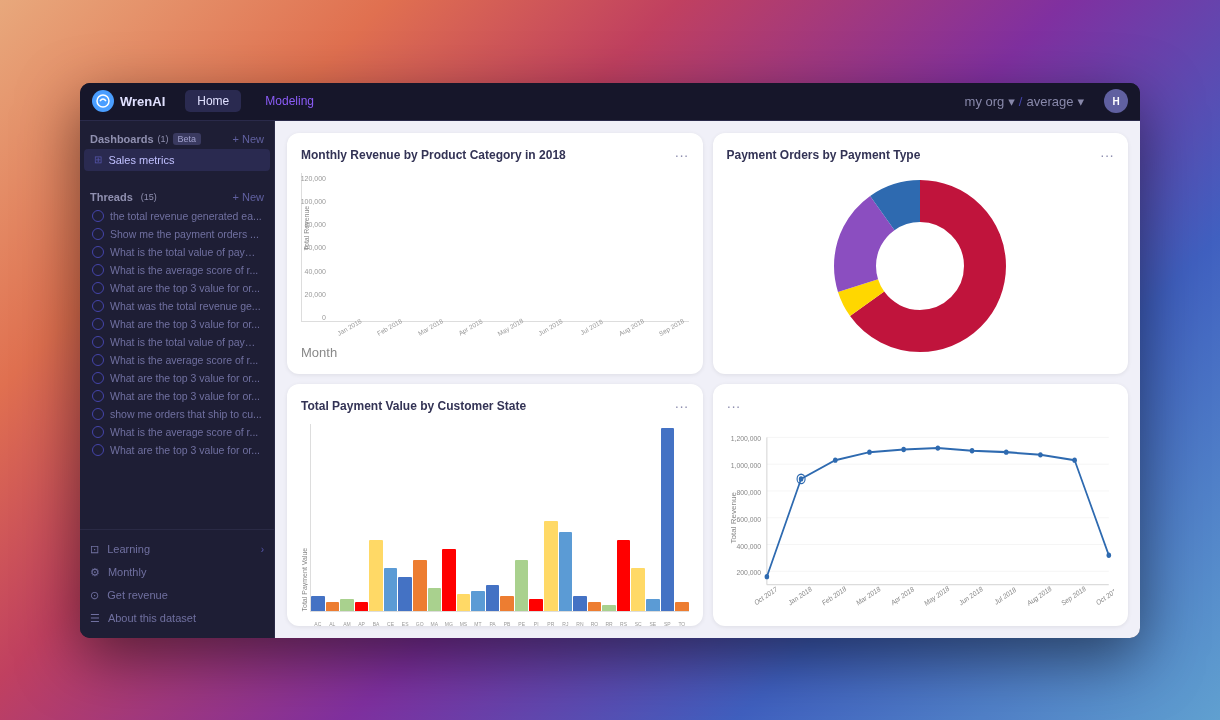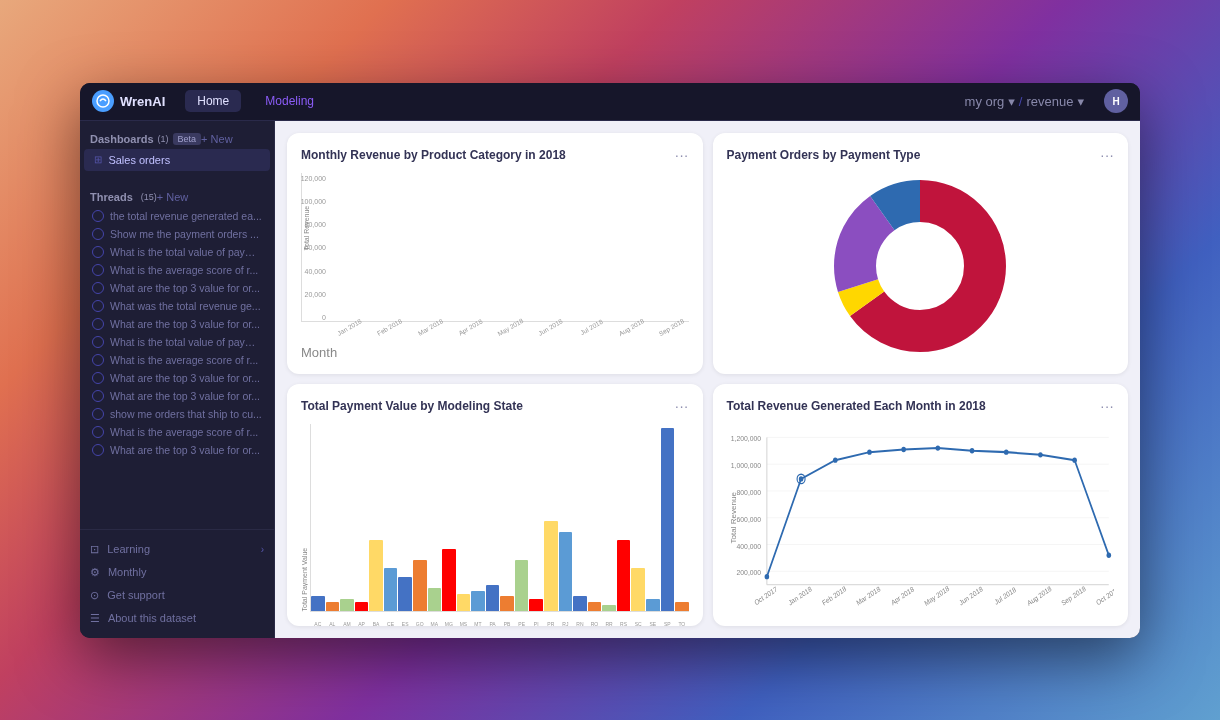--- a/index.html
+++ b/index.html
@@ -109,21 +109,21 @@
       flex-direction: column;
       overflow-y: auto;
       border-right: 1px solid #2a2a45;
     }
     .sidebar-section {
       padding: 8px 0;
     }
     .sidebar-section-header {
       display: flex;
       align-items: center;
-      justify-content: flex-start;
+      justify-content: space-between;
       padding: 4px 10px;
     }
     .sidebar-section-title {
       font-size: 11px;
       color: #9090b0;
       font-weight: 600;
     }
     .badge {
       font-size: 9px;
       color: #9090b0;
@@ -362,42 +362,42 @@
       </div>
       <span class="logo-text">WrenAI</span>
     </div>
     <button class="nav-btn active">Home</button>
     <button class="nav-btn inactive">Modeling</button>
     <div class="nav-spacer"></div>
     <div class="org-selector">
       <span>my org</span>
       <span>▾</span>
       <span style="color:#4444aa">/</span>
-      <span>revenue</span>
+      <span>average</span>
       <span>▾</span>
     </div>
     <div class="user-avatar">H</div>
   </div>
 
   <div class="main-layout">
 
     <div class="sidebar">
 
       <div class="sidebar-section">
         <div class="sidebar-section-header">
           <div style="display:flex;align-items:center;">
             <span class="sidebar-section-title">Dashboards</span>
             <span class="badge">(1)</span>
             <span class="beta-badge">Beta</span>
           </div>
           <button class="sidebar-add-btn">+ New</button>
         </div>
         <div class="sidebar-item active">
           <span class="sidebar-item-icon">⊞</span>
-          <span class="sidebar-item-text">Sales orders</span>
+          <span class="sidebar-item-text">Sales metrics</span>
           <span class="sidebar-item-dots">···</span>
         </div>
       </div>
 
       <div class="sidebar-section">
         <div class="sidebar-section-header">
           <div class="threads-header">
             <span class="sidebar-section-title">Threads</span>
             <span class="badge">(15)</span>
           </div>
@@ -468,21 +468,21 @@
           <span>⊡</span>
           <span>Learning</span>
           <span style="margin-left:auto;font-size:10px;color:#5555aa">›</span>
         </div>
         <div class="sidebar-bottom-item">
           <span>⚙</span>
           <span>Monthly</span>
         </div>
         <div class="sidebar-bottom-item">
           <span>⊙</span>
-          <span>Get support</span>
+          <span>Get revenue</span>
         </div>
         <div class="sidebar-bottom-item">
           <span>☰</span>
           <span>About this dataset</span>
         </div>
       </div>
     </div>
 
     <div class="content-area">
 
@@ -618,21 +618,21 @@
               <circle cx="90" cy="90" r="65" fill="none" stroke="#8b4ec0" stroke-width="42" stroke-dasharray="81.7 326.7" stroke-dashoffset="-285.9" transform="rotate(-90 90 90)"></circle>
               <circle cx="90" cy="90" r="65" fill="none" stroke="#2e6ab0" stroke-width="42" stroke-dasharray="40.8 367.6" stroke-dashoffset="-367.6" transform="rotate(-90 90 90)"></circle>
               <circle cx="90" cy="90" r="42" fill="white"></circle>
             </svg>
           </div>
         </div>
       </div>
 
       <div class="chart-card">
         <div class="chart-card-header">
-          <span class="chart-title">Total Payment Value by Modeling State</span>
+          <span class="chart-title">Total Payment Value by Customer State</span>
           <button class="chart-menu-btn">···</button>
         </div>
         <div class="chart-body" style="flex-direction:column;">
           <div style="display:flex;flex:1;width:100%;position:relative;">
             <div style="writing-mode:vertical-lr;transform:rotate(180deg);font-size:7px;color:#888;margin-right:2px;white-space:nowrap;">Total Payment Value</div>
             <div style="flex:1;border-left:1px solid #ddd;border-bottom:1px solid #ddd;position:relative;padding-top:4px;">
               <div id="state-bars" style="display:flex;align-items:flex-end;height:100%;gap:1px;">
                   <div style="flex: 1 1 0%; background: rgb(68, 114, 196); height: 7.69231%; border-radius: 1px 1px 0px 0px; min-width: 3px;"></div>
                   <div style="flex: 1 1 0%; background: rgb(237, 125, 49); height: 4.61538%; border-radius: 1px 1px 0px 0px; min-width: 3px;"></div>
                   <div style="flex: 1 1 0%; background: rgb(169, 209, 142); height: 6.15385%; border-radius: 1px 1px 0px 0px; min-width: 3px;"></div>
@@ -688,21 +688,20 @@
                   <span style="flex: 1 1 0%; font-size: 5px; color: rgb(153, 153, 153); text-align: center; overflow: hidden;">SP</span>
                   <span style="flex: 1 1 0%; font-size: 5px; color: rgb(153, 153, 153); text-align: center; overflow: hidden;">TO</span>
                 </div>
             </div>
           </div>
         </div>
       </div>
 
       <div class="chart-card">
         <div class="chart-card-header">
-          <span class="chart-title">Total Revenue Generated Each Month in 2018</span>
           <button class="chart-menu-btn">···</button>
         </div>
         <div class="chart-body">
           <svg width="100%" height="100%" viewBox="0 0 340 140" preserveAspectRatio="none">
 
             <line x1="35" y1="10" x2="335" y2="10" stroke="#eee" stroke-width="0.5"></line>
             <line x1="35" y1="30" x2="335" y2="30" stroke="#eee" stroke-width="0.5"></line>
             <line x1="35" y1="50" x2="335" y2="50" stroke="#eee" stroke-width="0.5"></line>
             <line x1="35" y1="70" x2="335" y2="70" stroke="#eee" stroke-width="0.5"></line>
             <line x1="35" y1="90" x2="335" y2="90" stroke="#eee" stroke-width="0.5"></line>

